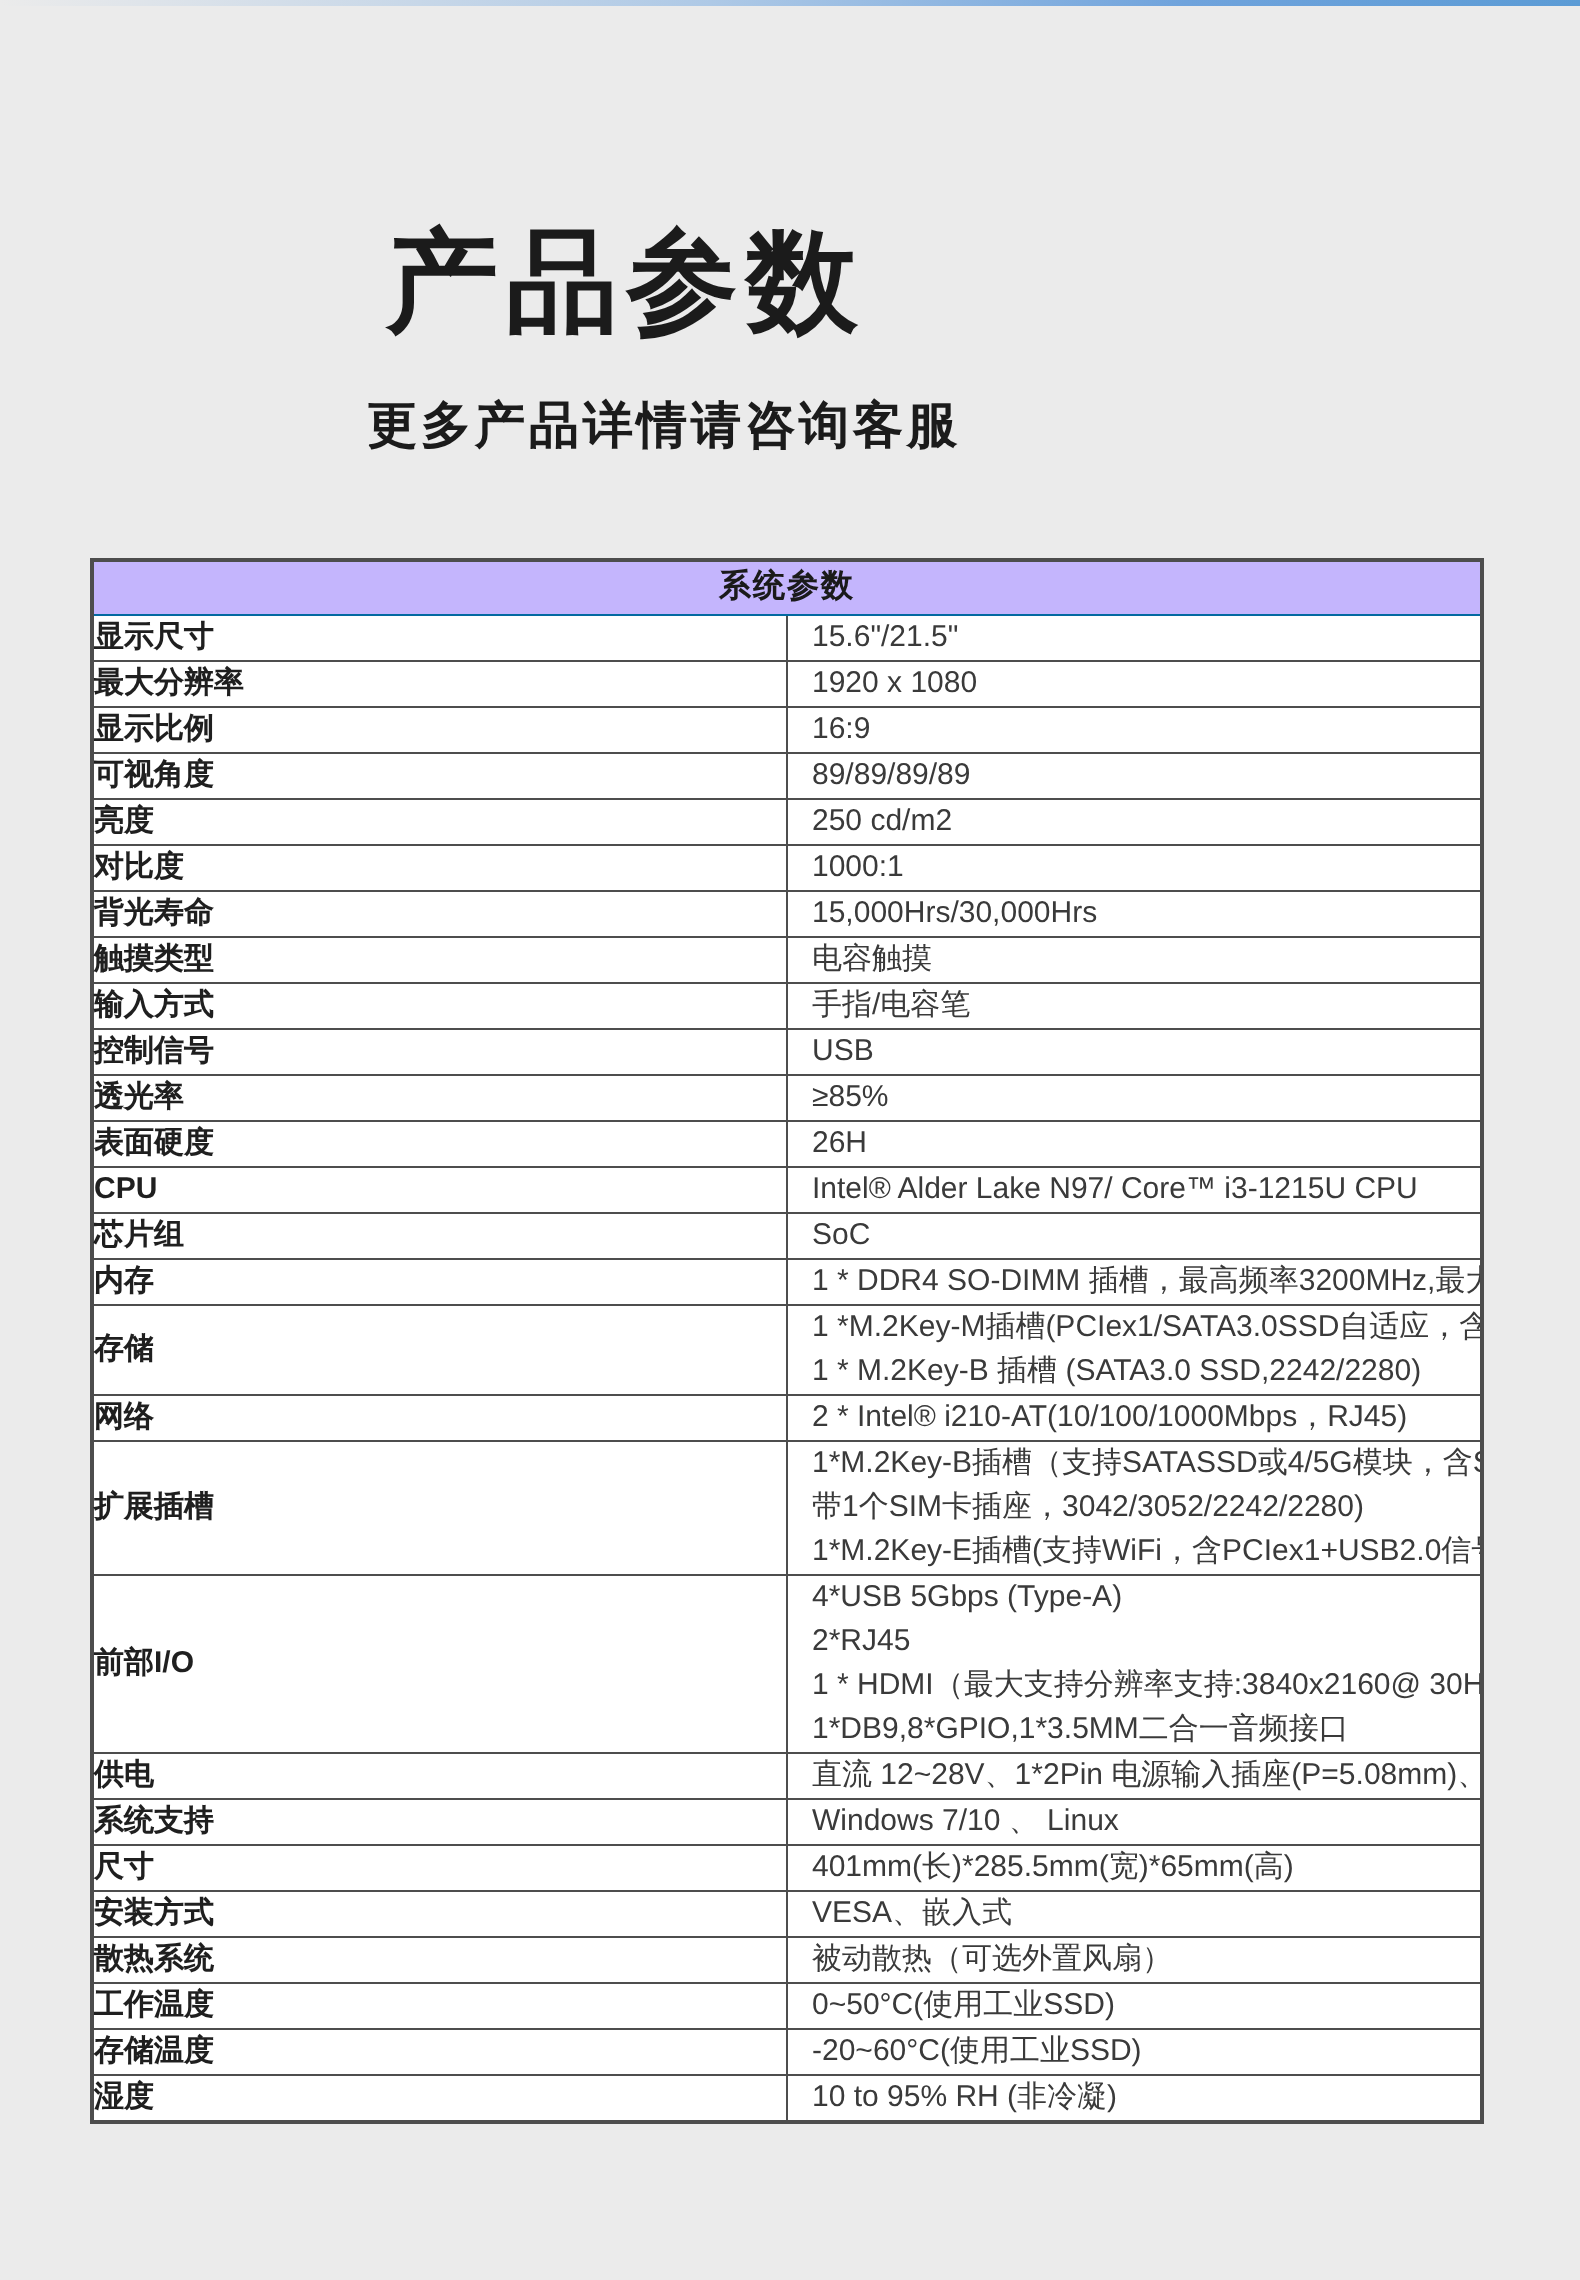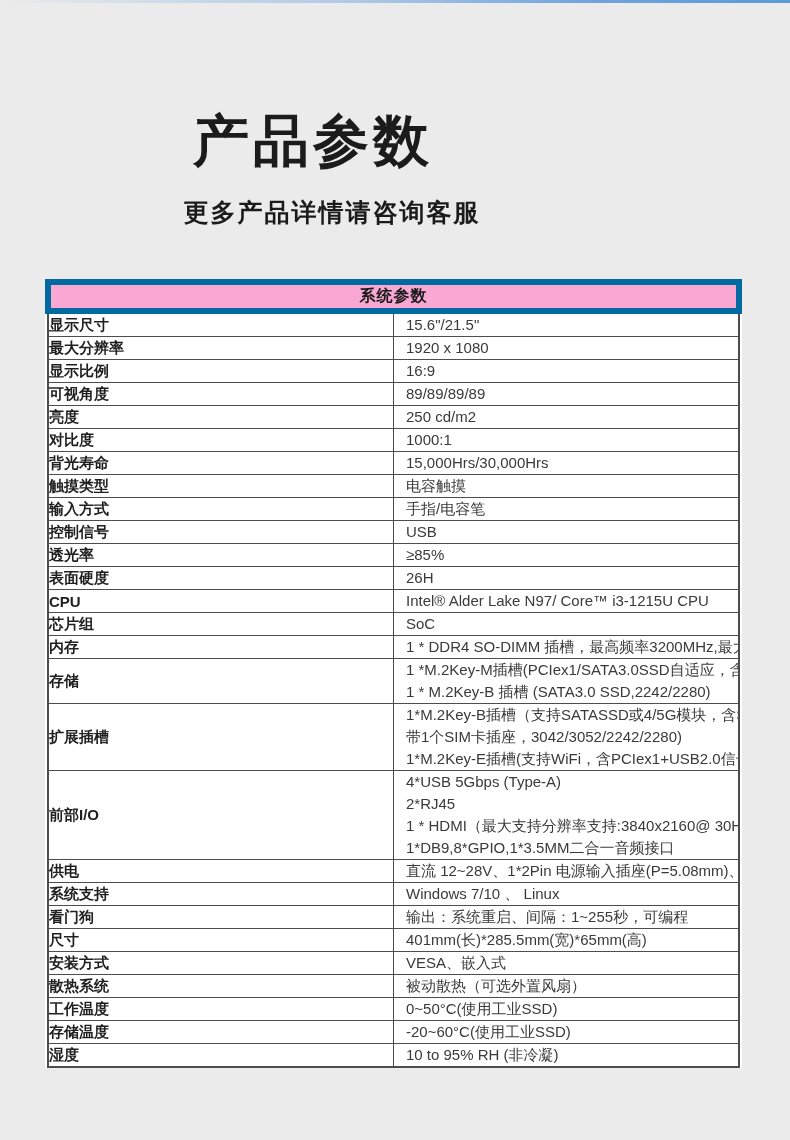--- a/index.html
+++ b/index.html
@@ -32,27 +32,27 @@
     position: absolute; top: 279px; left: 45px; width: 697px;
   }
   table.spec-table {
     width: 100%;
     border-collapse: collapse;
     background: #ffffff;
     border: 2px solid #4d4d4d;
     table-layout: fixed;
   }
   .spec-table th {
-    background: #f9a8d4;
+    background: #c4b5fd;
     color: #1a1a1a;
     font-size: 16px;
     font-weight: bold;
     height: 27px;
     text-align: center;
-    border: 6px solid #0369a1;
+    border: 1px solid #0369a1;
     letter-spacing: 1px;
   }
   .spec-table td {
     border: 1px solid #4d4d4d;
     padding: 0;
     vertical-align: middle;
   }
   td.cell-label {
     width: 103px;
     font-size: 15px;
@@ -178,20 +178,26 @@
           </td>
   </tr>
         <tr>
     <td class="cell-label">存储</td>
     <td class="cell-value">
             <div class="line">1 *M.2Key-M插槽(PCIex1/SATA3.0SSD自适应，含PCIex1Gen4/SATA3.0信号,2280)</div>
             <div class="line">1 * M.2Key-B 插槽 (SATA3.0 SSD,2242/2280)</div>
           </td>
   </tr>
         <tr>
+    <td class="cell-label">网络</td>
+    <td class="cell-value">
+            <div class="line">2 * Intel® i210-AT(10/100/1000Mbps，RJ45)</div>
+          </td>
+  </tr>
+        <tr>
     <td class="cell-label">扩展插槽</td>
     <td class="cell-value">
             <div class="line">1*M.2Key-B插槽（支持SATASSD或4/5G模块，含SATA3.0+USB3.0+USB2.0信号，</div>
             <div class="line">带1个SIM卡插座，3042/3052/2242/2280)</div>
             <div class="line">1*M.2Key-E插槽(支持WiFi，含PCIex1+USB2.0信号)</div>
           </td>
   </tr>
         <tr>
     <td class="cell-label">前部I/O</td>
     <td class="cell-value">
@@ -207,26 +213,20 @@
             <div class="line">直流 12~28V、1*2Pin 电源输入插座(P=5.08mm)、CR2032 纽扣电池</div>
           </td>
   </tr>
         <tr>
     <td class="cell-label">系统支持</td>
     <td class="cell-value">
             <div class="line">Windows 7/10 、 Linux</div>
           </td>
   </tr>
         <tr>
-    <td class="cell-label">看门狗</td>
-    <td class="cell-value">
-            <div class="line">输出：系统重启、间隔：1~255秒，可编程</div>
-          </td>
-  </tr>
-        <tr>
     <td class="cell-label">尺寸</td>
     <td class="cell-value">
             <div class="line">401mm(长)*285.5mm(宽)*65mm(高)</div>
           </td>
   </tr>
         <tr>
     <td class="cell-label">安装方式</td>
     <td class="cell-value">
             <div class="line">VESA、嵌入式</div>
           </td>

